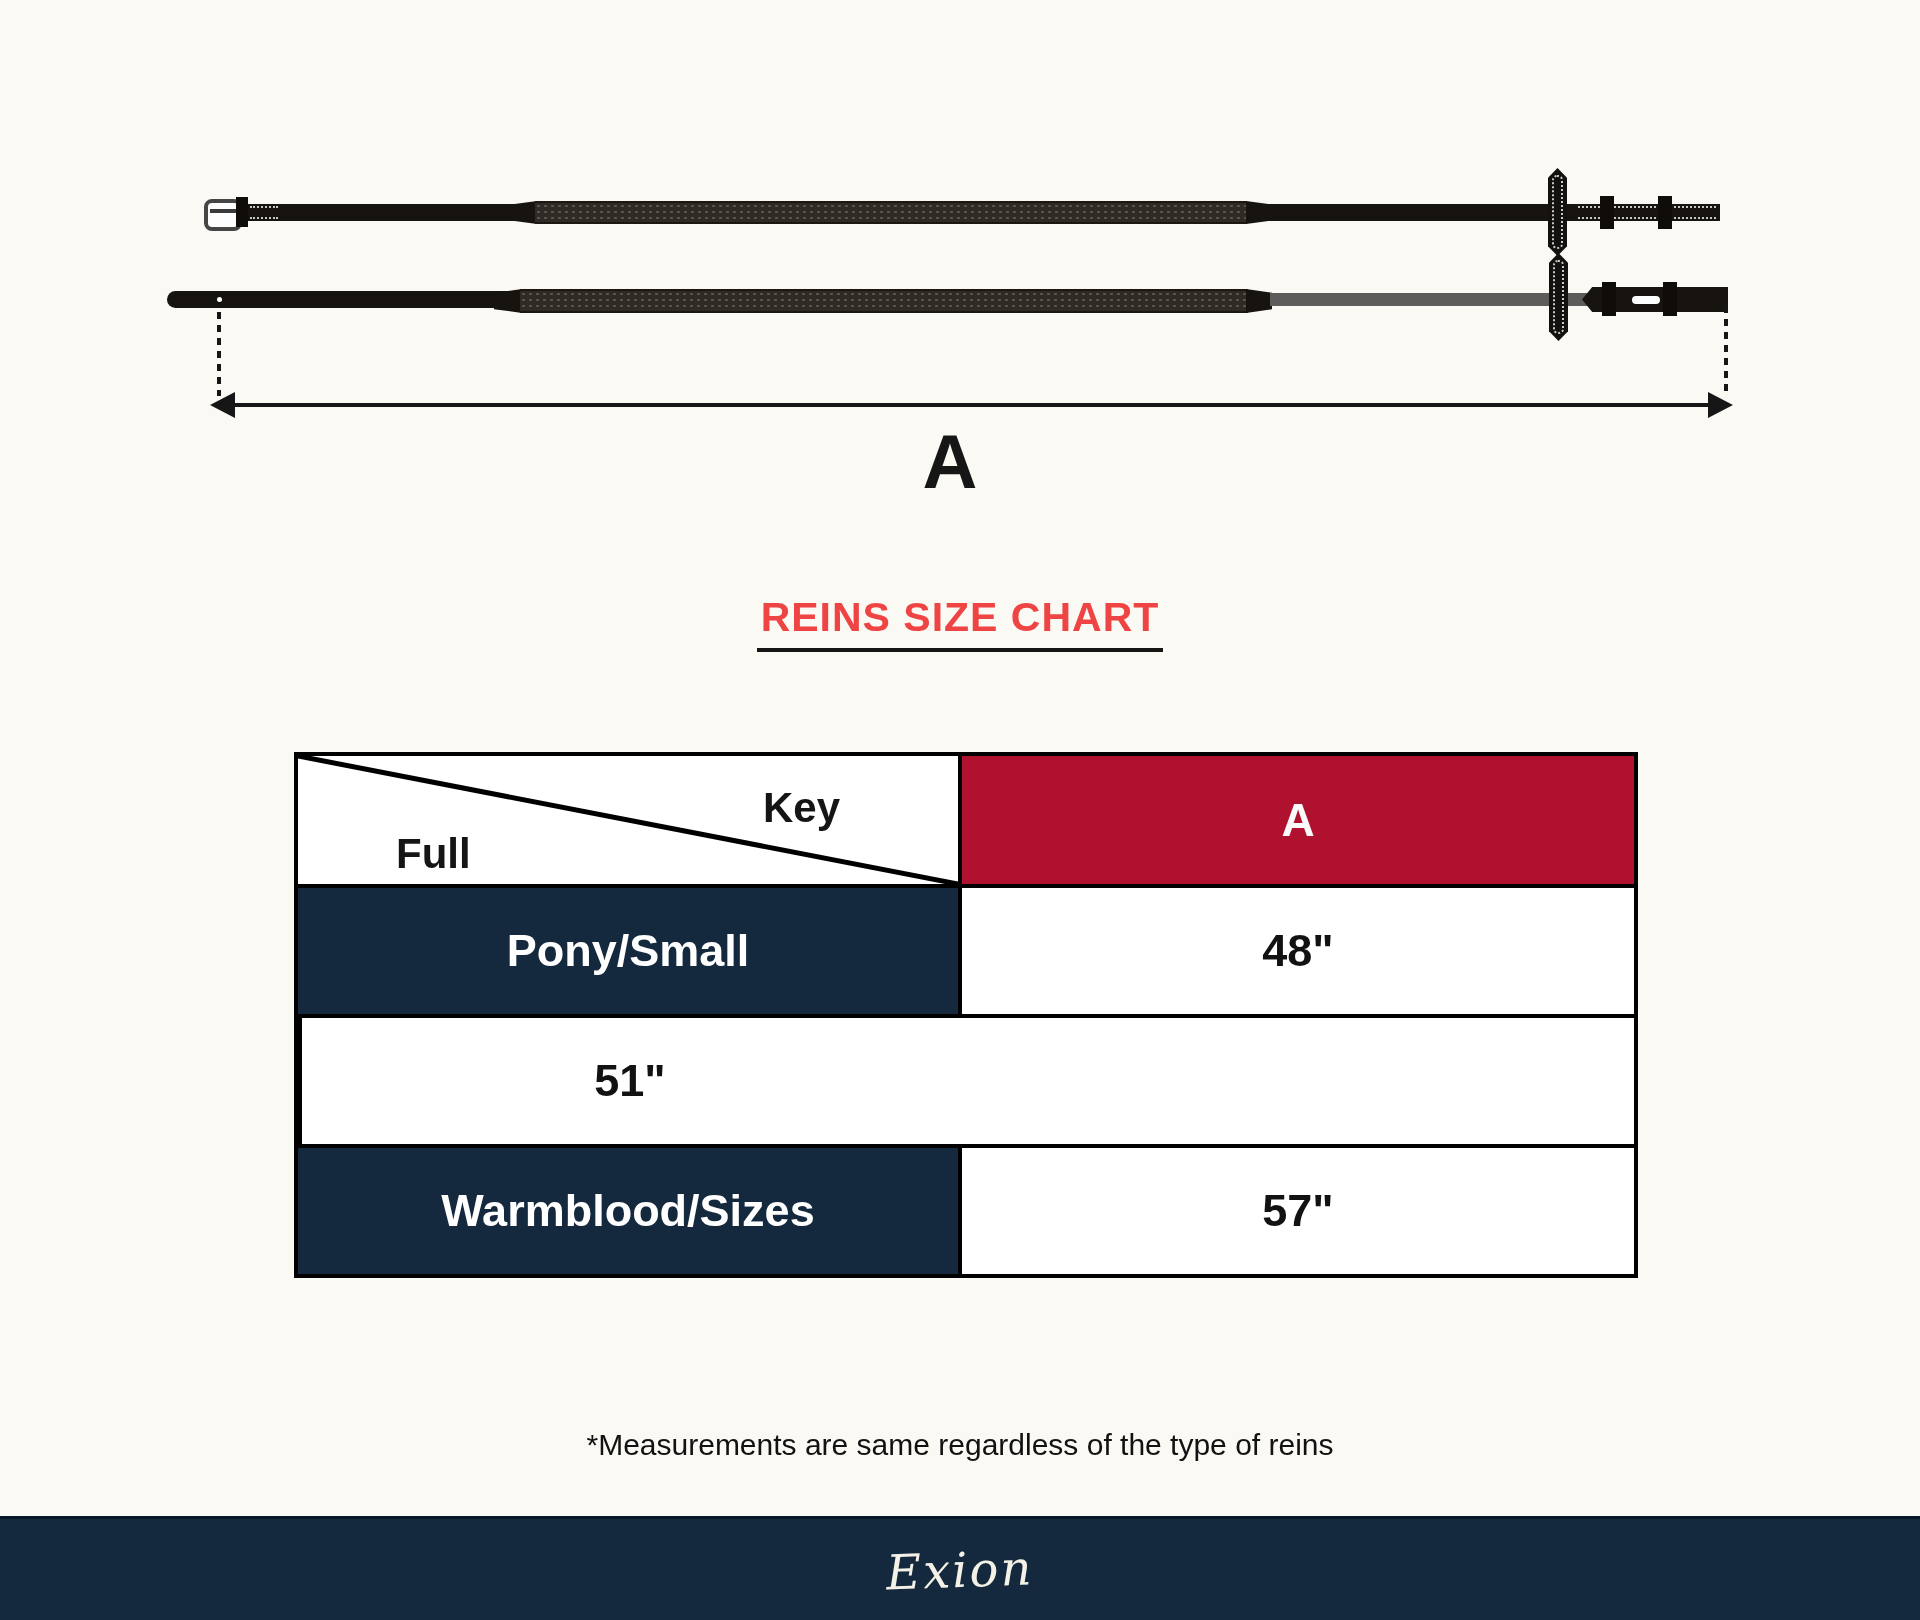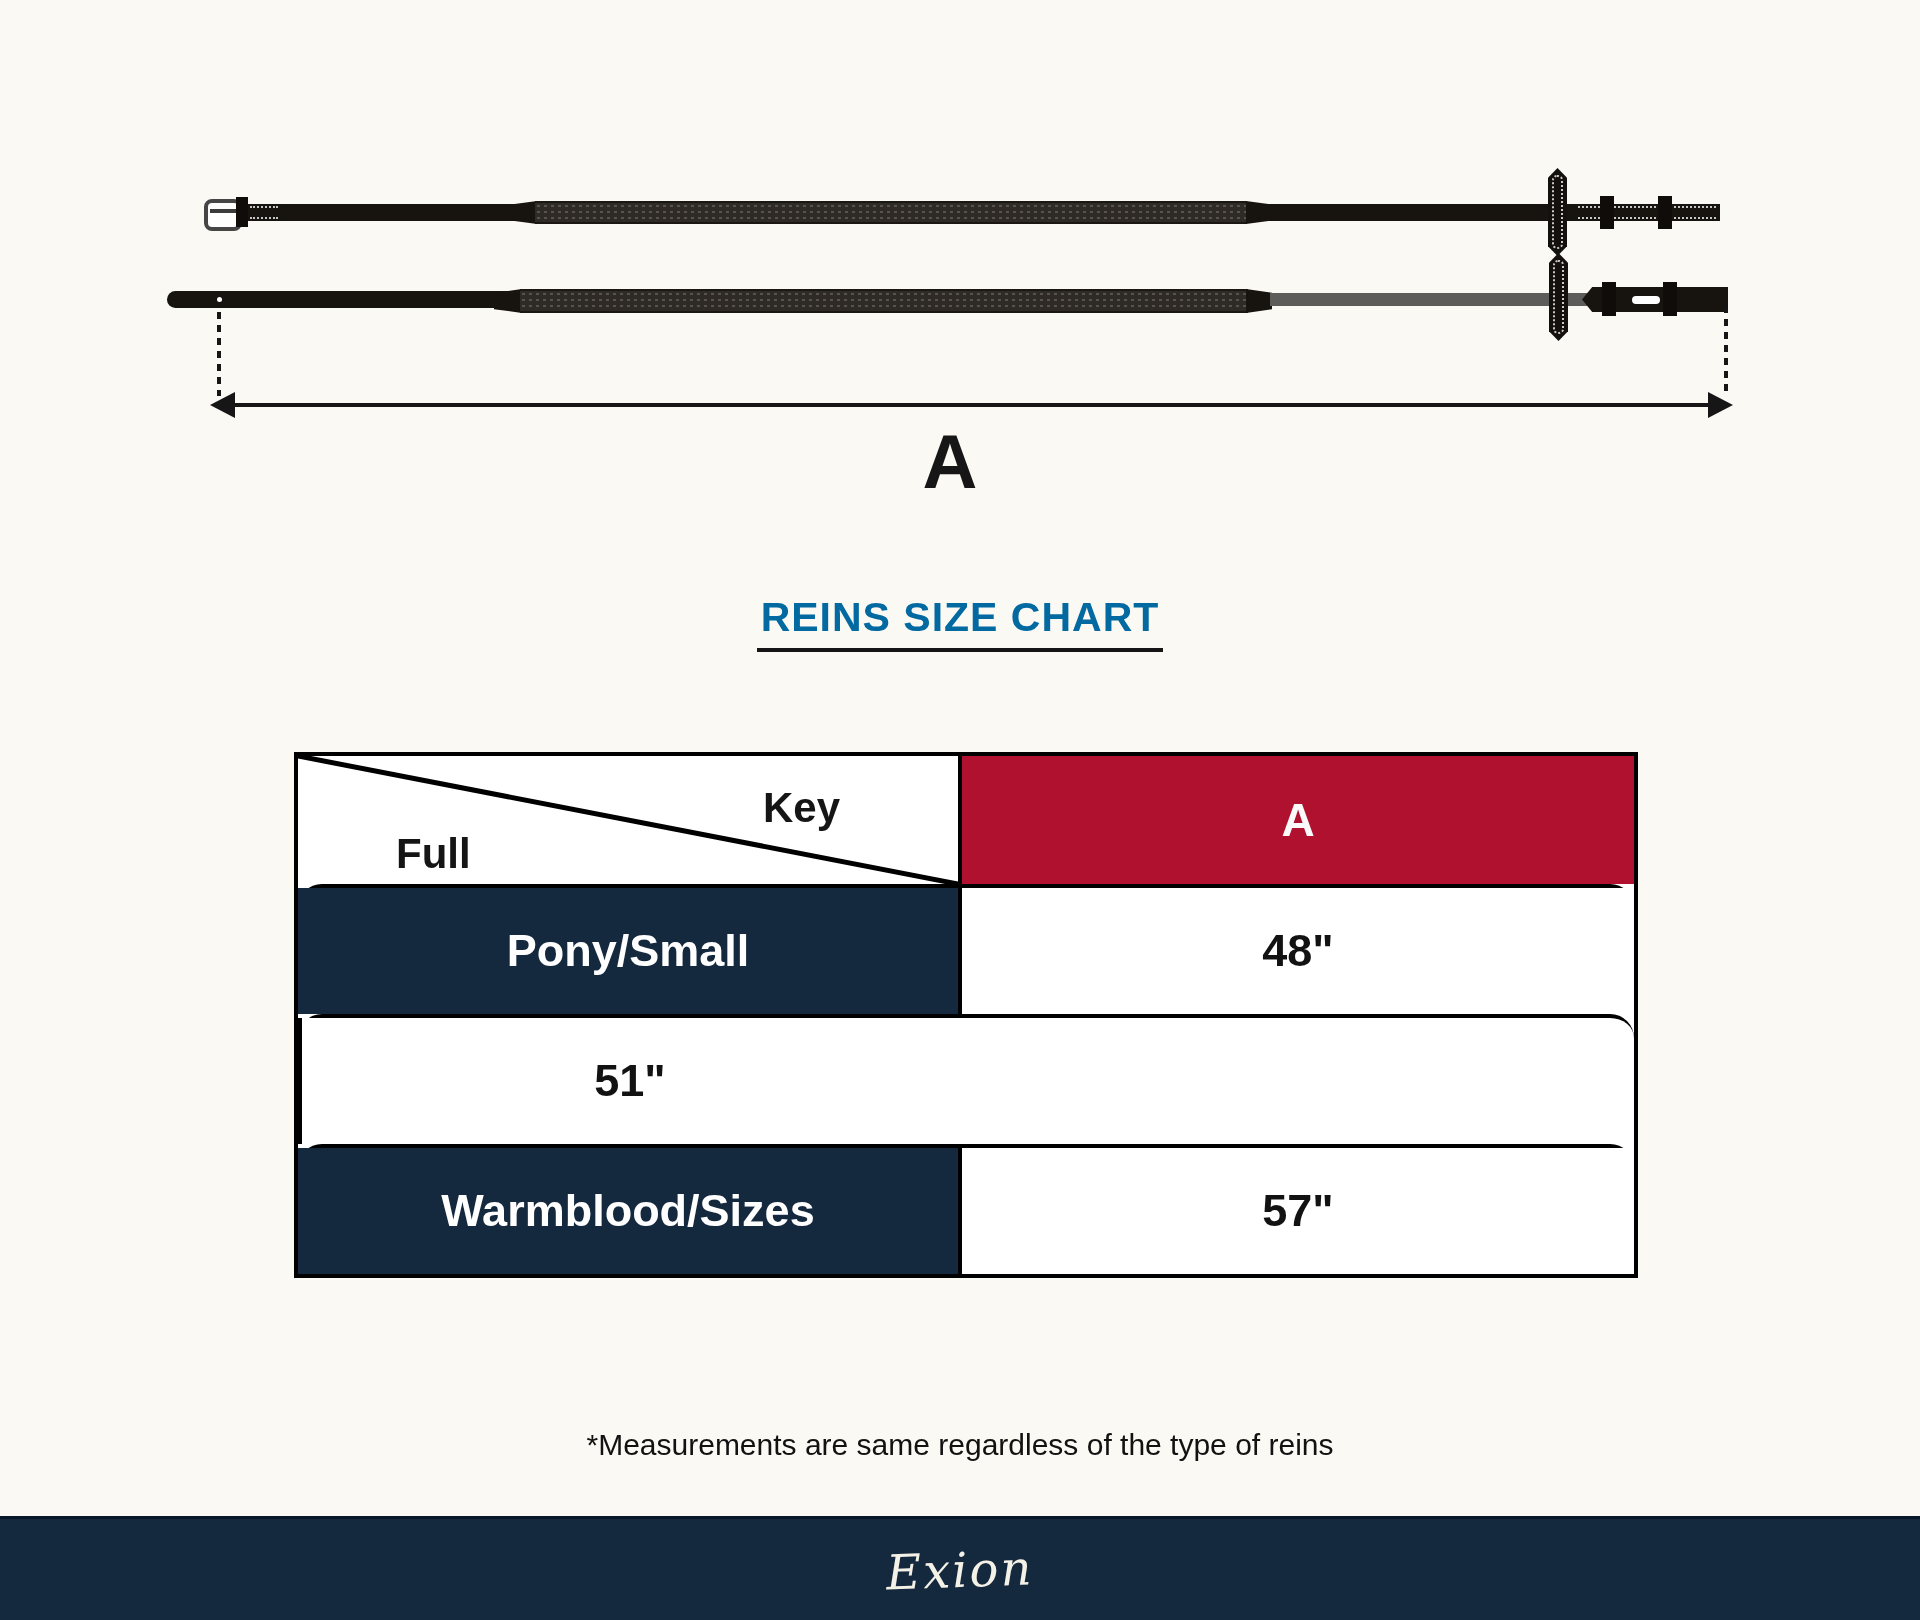--- a/index.html
+++ b/index.html
@@ -23,26 +23,26 @@
   .dotted-v{width:4px;background:repeating-linear-gradient(to bottom,#161616 0 7px,transparent 7px 13px);}
   .dim-line{height:4px;background:#161616;}
   .arrow-l{width:0;height:0;border-top:13px solid transparent;border-bottom:13px solid transparent;
            border-right:25px solid #161616;}
   .arrow-r{width:0;height:0;border-top:13px solid transparent;border-bottom:13px solid transparent;
            border-left:25px solid #161616;}
   .dim-label{font-size:76px;font-weight:700;color:#161616;text-align:center;}
 
   
   .title-wrap{position:absolute;top:594px;left:0;width:100%;text-align:center;}
-  .title{display:inline-block;font-size:41px;font-weight:700;color:#0369a1;letter-spacing:1px;
+  .title{display:inline-block;font-size:41px;font-weight:700;color:#ef4444;letter-spacing:1px;
          border-bottom:4px solid #151515;padding:0 4px 7px 4px;}
 
   
   .size-table{position:absolute;left:294px;top:752px;width:1336px;border:4px solid #000;background:#fff;}
-  .trow{display:grid;grid-template-columns:660px 676px;border-radius:24px;}
+  .trow{display:grid;grid-template-columns:660px 676px;}
   .trow + .trow{border-top:4px solid #000;}
   .trow.header{height:128px;}
   .trow.data{height:126px;}
   .cell{display:flex;align-items:center;justify-content:center;box-sizing:border-box;}
   .cell.right{border-left:4px solid #000;}
   .corner-cell{position:relative;background:#fff;overflow:hidden;}
   .corner-cell svg{position:absolute;left:0;top:0;width:100%;height:100%;}
   .corner-key{position:absolute;top:28px;right:118px;font-size:42px;font-weight:700;color:#151515;}
   .corner-sizes{position:absolute;bottom:6px;left:98px;font-size:42px;font-weight:700;color:#151515;}
   .head-a{background:#B0112F;color:#FAFAFA;font-size:46px;font-weight:700;}

